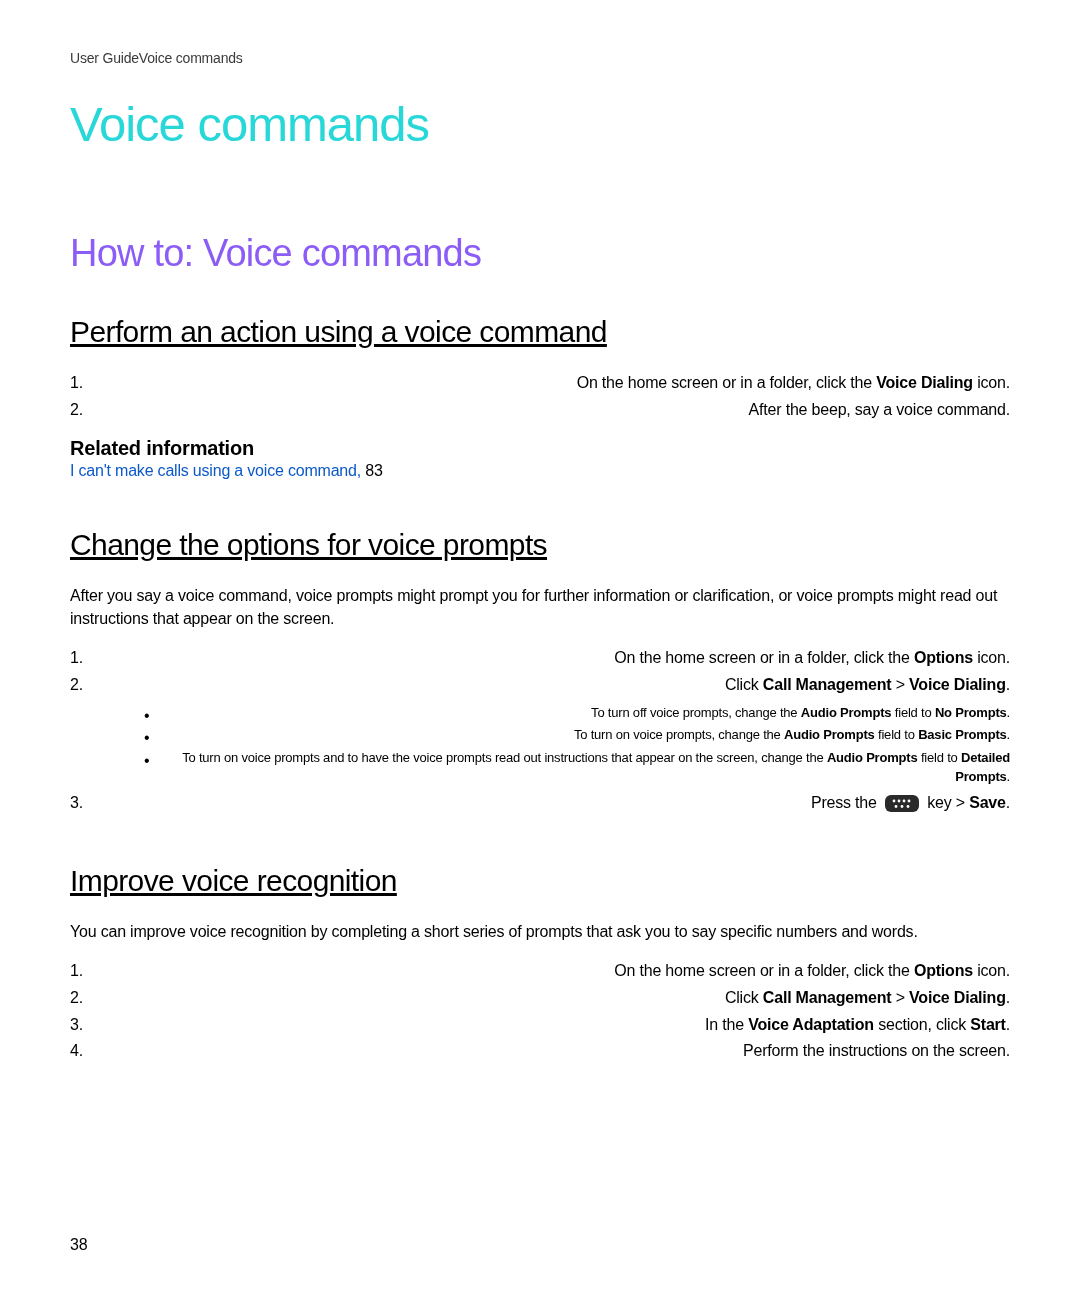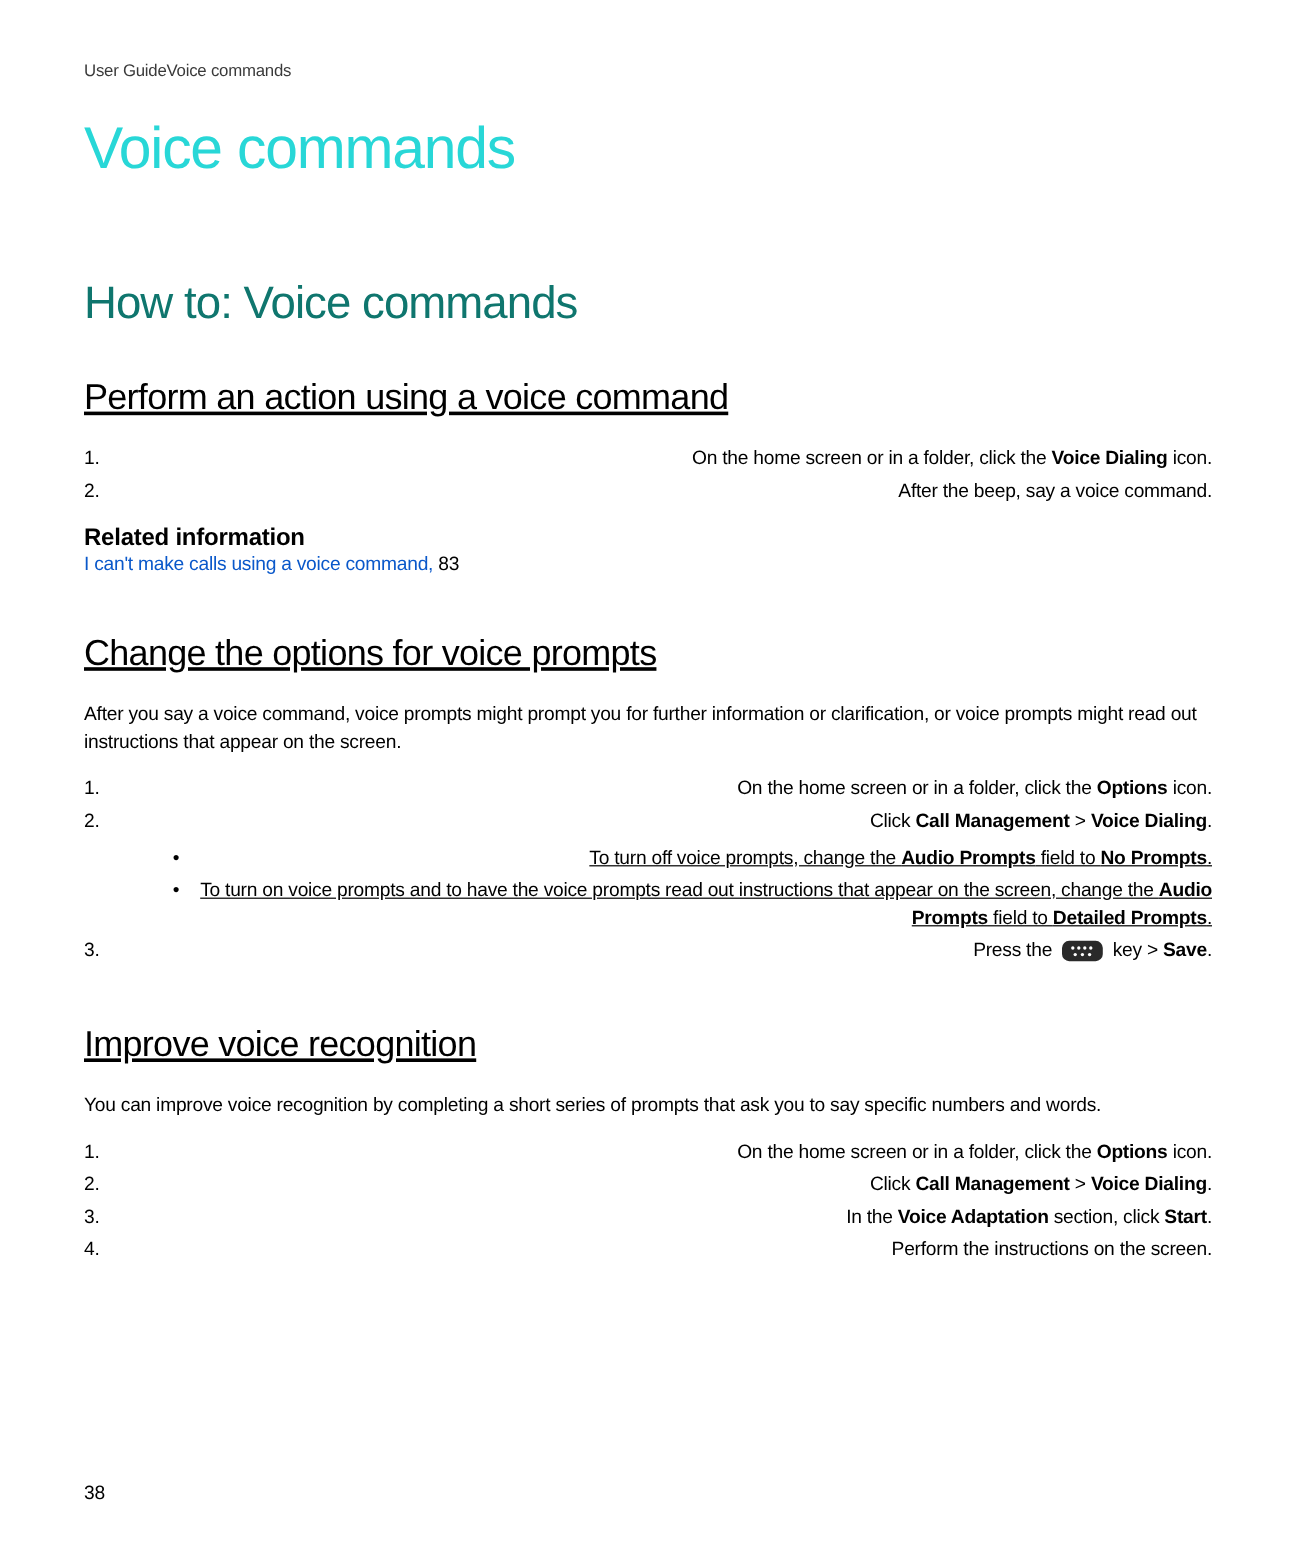--- a/index.html
+++ b/index.html
@@ -23,21 +23,21 @@
   h1.page-title {
     font-size: 49px;
     font-weight: 400;
     color: #28d7d7;
     margin-bottom: 80px;
     letter-spacing: -1px;
   }
   h2.section-title {
     font-size: 38px;
     font-weight: 400;
-    color: #0f766e;
+    color: #8b5cf6;
     margin-bottom: 40px;
     letter-spacing: -0.8px;
   }
   h3.subsection-title {
     font-size: 30px;
     font-weight: 400;
     color: #000;
     margin-top: 48px;
     margin-bottom: 22px;
     letter-spacing: -0.6px;
@@ -70,26 +70,25 @@
     position: absolute;
     left: 0;
     top: 0;
   }
   ul.bullets {
     list-style: none;
     padding-left: 0;
     margin-top: 6px;
   }
   ul.bullets > li {
-    font-size: 16px;
+    font-size: 13px;
     line-height: 1.45;
     padding-left: 58px;
     position: relative;
     margin-bottom: 4px;
-    text-decoration: underline;
   }
   ul.bullets > li::before {
     content: "•";
     position: absolute;
     left: 36px;
     top: 0;
     font-size: 16px;
   }
   .related-heading {
     font-size: 20px;
@@ -149,20 +148,23 @@
 <p class="body-text">After you say a voice command, voice prompts might prompt you for further information or clarification, or voice prompts might read out instructions that appear on the screen.</p>
 <ol class="numbered">
   <li>
     <span>On the home screen or in a folder, click the </span><b>Options</b><span> icon.</span>
   </li>
   <li>
     <span>Click </span><b>Call Management</b><span> &gt; </span><b>Voice Dialing</b><span>.</span>
     <ul class="bullets">
       <li>
         <span>To turn off voice prompts, change the </span><b>Audio Prompts</b><span> field to </span><b>No Prompts</b><span>.</span>
+      </li>
+      <li>
+        <span>To turn on voice prompts, change the </span><b>Audio Prompts</b><span> field to </span><b>Basic Prompts</b><span>.</span>
       </li>
       <li>
         <span>To turn on voice prompts and to have the voice prompts read out instructions that appear on the screen, change the </span><b>Audio Prompts</b><span> field to </span><b>Detailed Prompts</b><span>.</span>
       </li>
     </ul>
   </li>
   <li>
     <span>Press the </span>
     <span class="key-icon">
       <svg width="22" height="12" viewBox="0 0 22 12">

